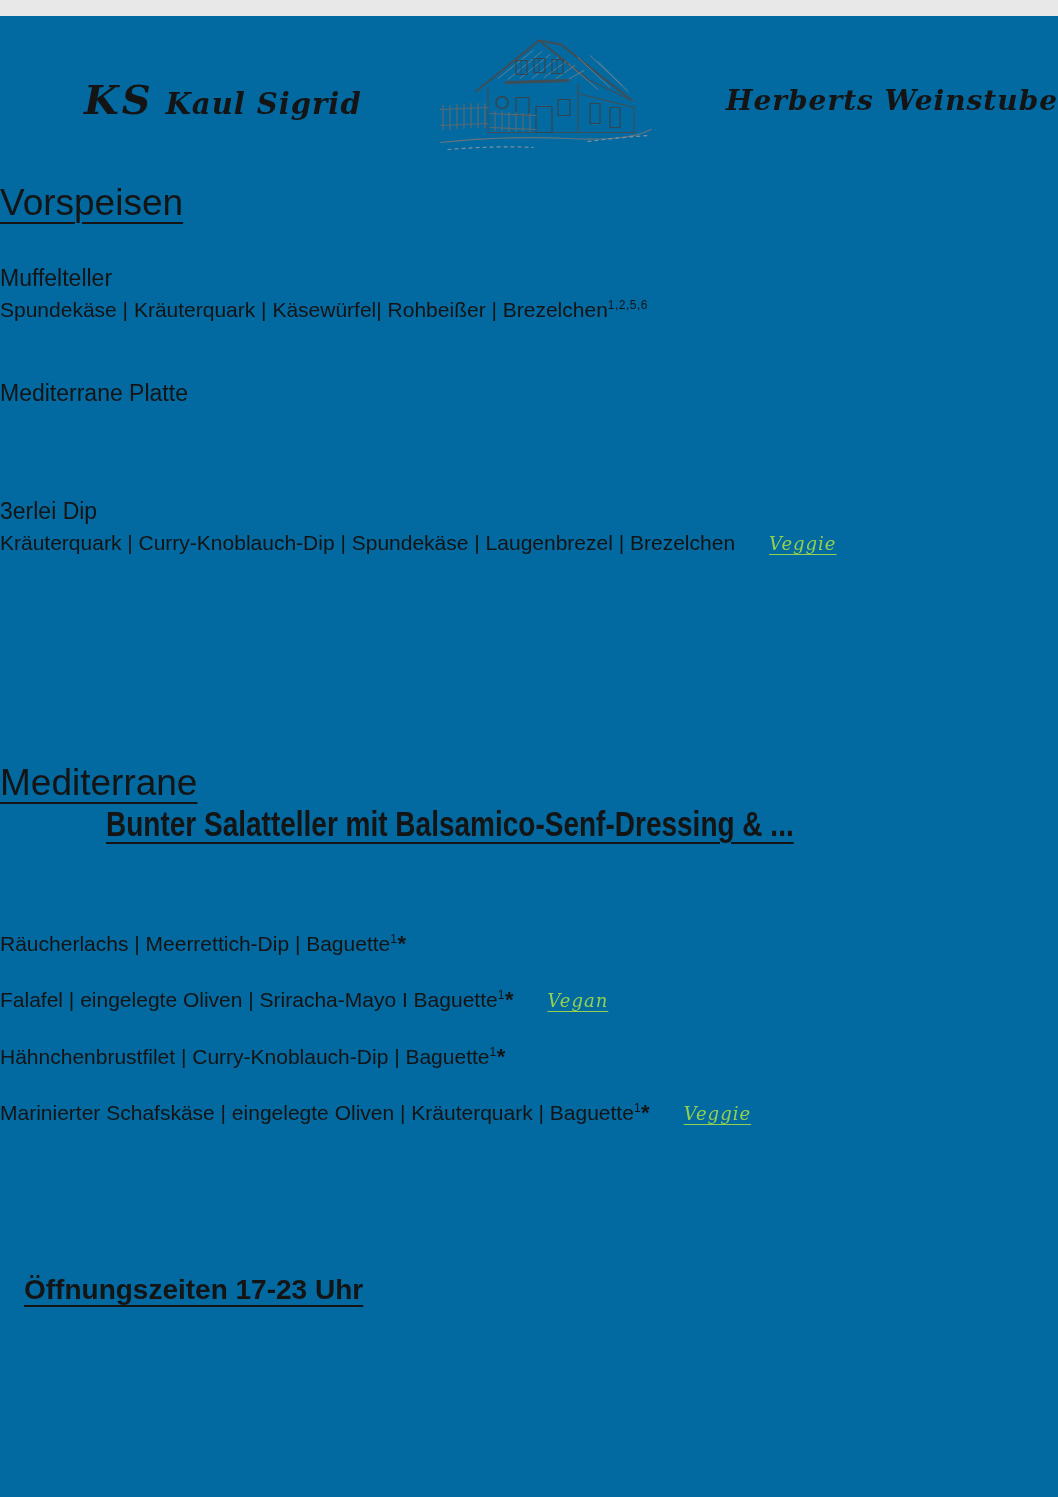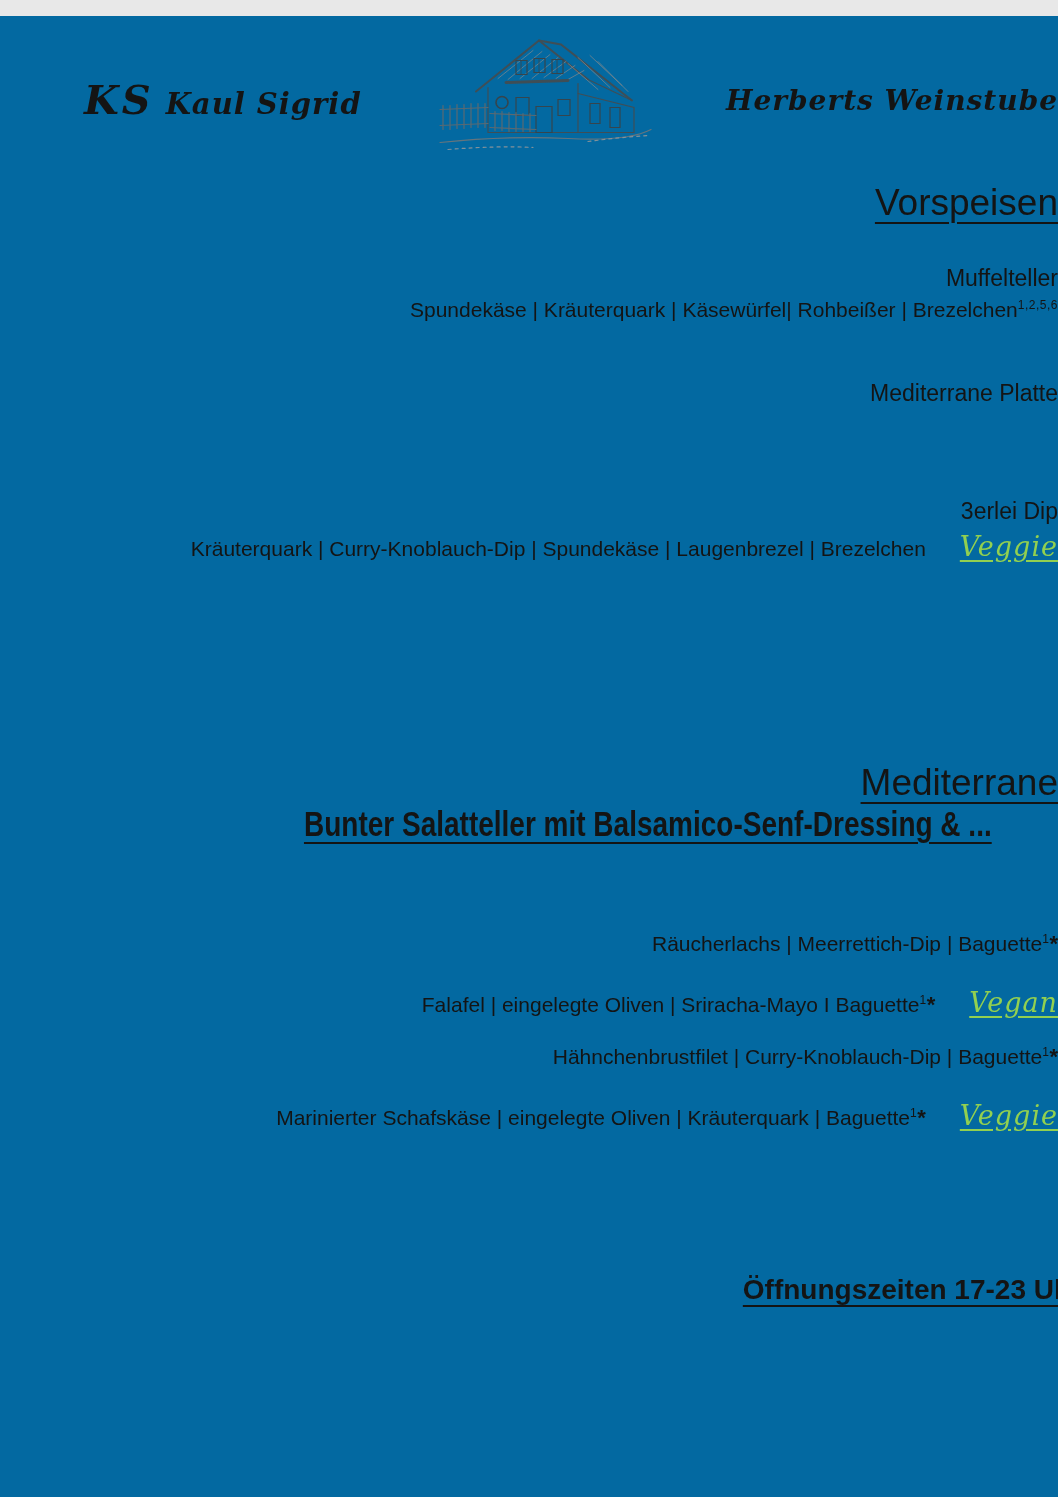--- a/index.html
+++ b/index.html
@@ -27,21 +27,21 @@
   }
   .house{position:absolute;left:438px;top:6px;width:215px;height:138px;opacity:.85;}
   .weinstube{
     position:absolute;left:726px;top:68px;
     font-family:"DejaVu Serif", serif;
     font-style:italic;font-weight:bold;
     font-size:28px;letter-spacing:1px;white-space:nowrap;
   }
 
   
-  .row{position:absolute;left:0;width:100%;text-align:right;white-space:nowrap;}
+  .row{position:absolute;left:0;width:100%;text-align:left;white-space:nowrap;}
 
   .section-title{
     font-size:37px;
     text-decoration:underline;
     text-underline-offset:7px;
     text-decoration-thickness:2px;
   }
   #vorspeisen-title{top:166px;}
   #hauptspeisen-title{top:746px;}
 
@@ -73,21 +73,21 @@
   #variant-2{top:1028px;}
   #variant-3{top:1084px;}
 
   .sup{vertical-align:super;font-size:12px;letter-spacing:.5px;}
   .star{font-weight:bold;font-size:22px;}
 
   .tag{
     color:#92d050;
     font-family:"DejaVu Serif", serif;
     font-style:italic;
-    font-size:27px;
+    font-size:18px;
     letter-spacing:1px;
     text-decoration:underline;
     text-underline-offset:4px;
     margin-left:34px;
   }
 
   #opening-hours{
     top:1258px;
     font-weight:bold;font-size:28px;
     text-decoration:underline;

